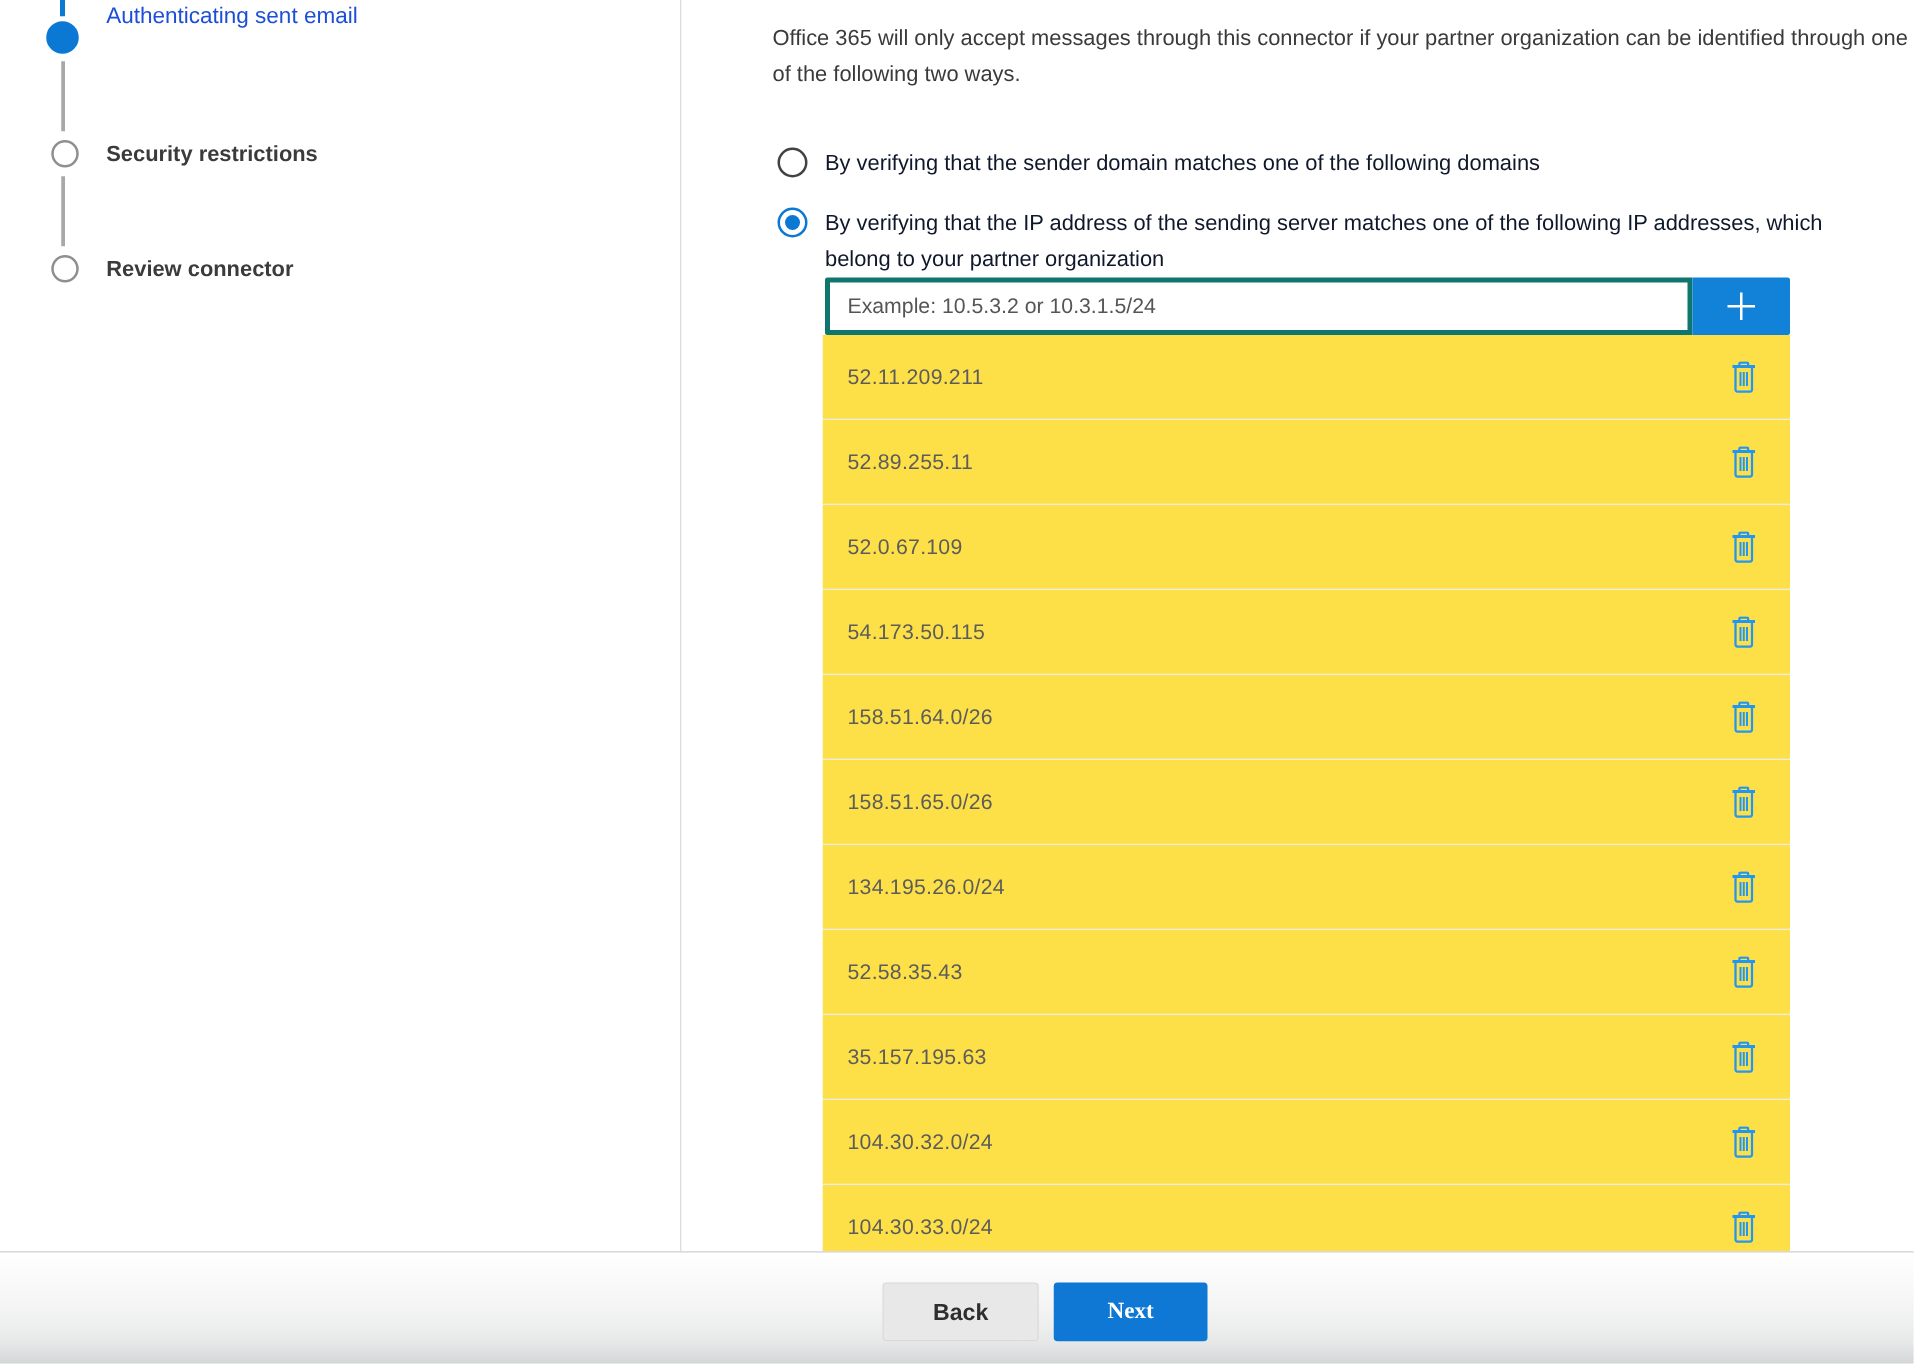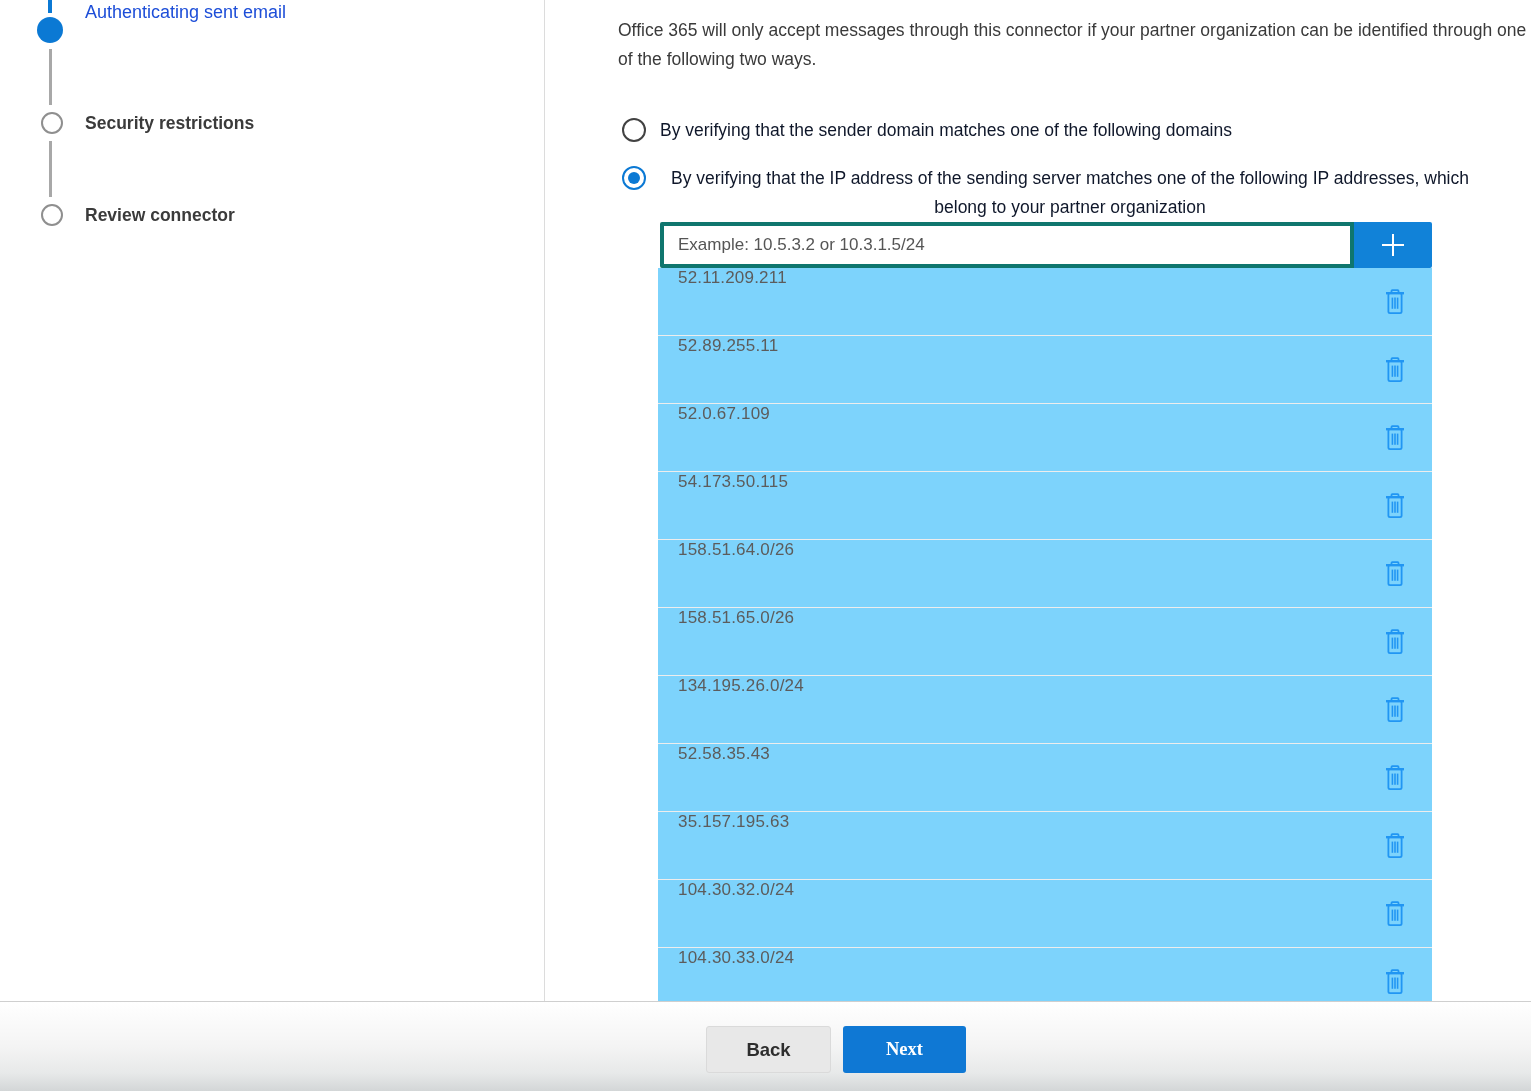--- a/index.html
+++ b/index.html
@@ -34,37 +34,37 @@
   .opt-1 { top:116px; }
   .opt-2 { top:164px; }
   .radio-circle { position:absolute; left:0; top:2px; width:24px; height:24px;
                   border:2px solid #424242; border-radius:50%; background:#fff; }
   .radio-circle.selected { border-color:#0b79d4; }
   .radio-circle.selected::after { content:""; position:absolute; left:4px; top:4px;
                   width:12px; height:12px; border-radius:50%; background:#0b79d4; }
   .radio-label { display:block; margin-left:38px; font-size:17.5px; line-height:29px;
                  color:#0f172a; }
   .opt-1 .radio-label { white-space:nowrap; }
-  .opt-2 .radio-label { width:820px;text-align:center; }
+  .opt-2 .radio-label { width:820px; }
 
   
   .ip-input { position:absolute; left:660px; top:222px; width:694px; height:46px;
               border:4px solid #0f766e; border-radius:2px 0 0 2px; background:#fff;
               font-family:"Liberation Sans", sans-serif; font-size:17px; color:#333;
               padding:0 14px; outline:none; }
   .ip-input::placeholder { color:#555; opacity:1; }
   .add-btn { position:absolute; left:1354px; top:222px; width:78px; height:46px;
              background:#1182d8; border:none; border-radius:0 2px 2px 0; cursor:pointer;
              display:flex; align-items:center; justify-content:center; }
 
   
   .ip-list { position:absolute; left:658px; top:268px; width:774px; height:733px;
              overflow:hidden; }
-  .ip-row { height:68px; display:flex; justify-content:space-between;
-            border-bottom:1px solid #ededed; padding:0 24px 0 20px; background:#7dd3fc; }
+  .ip-row { height:68px; display:flex; align-items:center; justify-content:space-between;
+            border-bottom:1px solid #ededed; padding:0 24px 0 20px; background:#fde047; }
   .ip-value { font-size:17px; color:#5c5c5c; letter-spacing:0.2px; }
   .trash-btn { background:none; border:none; cursor:pointer; padding:2px;
                display:flex; align-items:center; justify-content:center; }
 
   
   .footer { position:absolute; left:0; top:1001px; width:1531px; height:90px;
             border-top:1px solid #cfcfcf;
             background:linear-gradient(to bottom,#ffffff 0%,#f4f4f4 50%,#e7e9e9 80%,#d3d6d7 100%); }
   .back-btn { position:absolute; left:706px; top:24px; width:125px; height:47px;
               background:#e8e8e8; border:1px solid #dadada; border-radius:3px;

